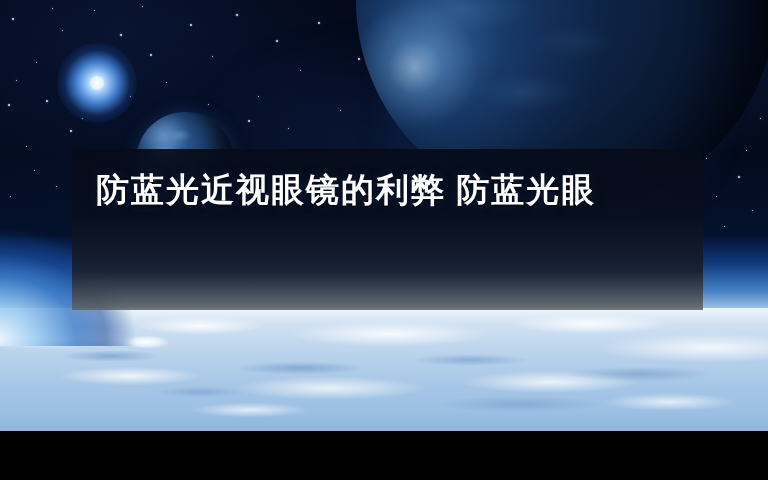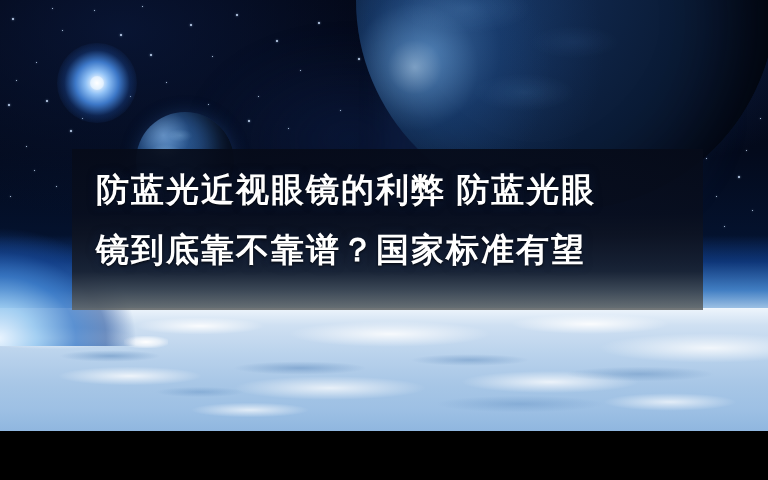--- a/index.html
+++ b/index.html
@@ -329,18 +329,18 @@
   <div class="earth">
     <div class="clouds"></div>
     <div class="shadows"></div>
     <div class="peak"></div>
   </div>
 
   <div class="earth-limb-left"></div>
 
   <div class="text-panel"></div>
 
-  <div class="headline"><span>防蓝光近视眼镜的利弊 防蓝光眼</span><br><span>镜到底靠不靠谱？国家标准有望</span></div>
+  <div class="headline"><span>防蓝光近视眼镜的利弊 防蓝光眼</span><br></div>
 
 
   <div class="bottom-bar"></div>
 
 </div>
 
 </body></html>

